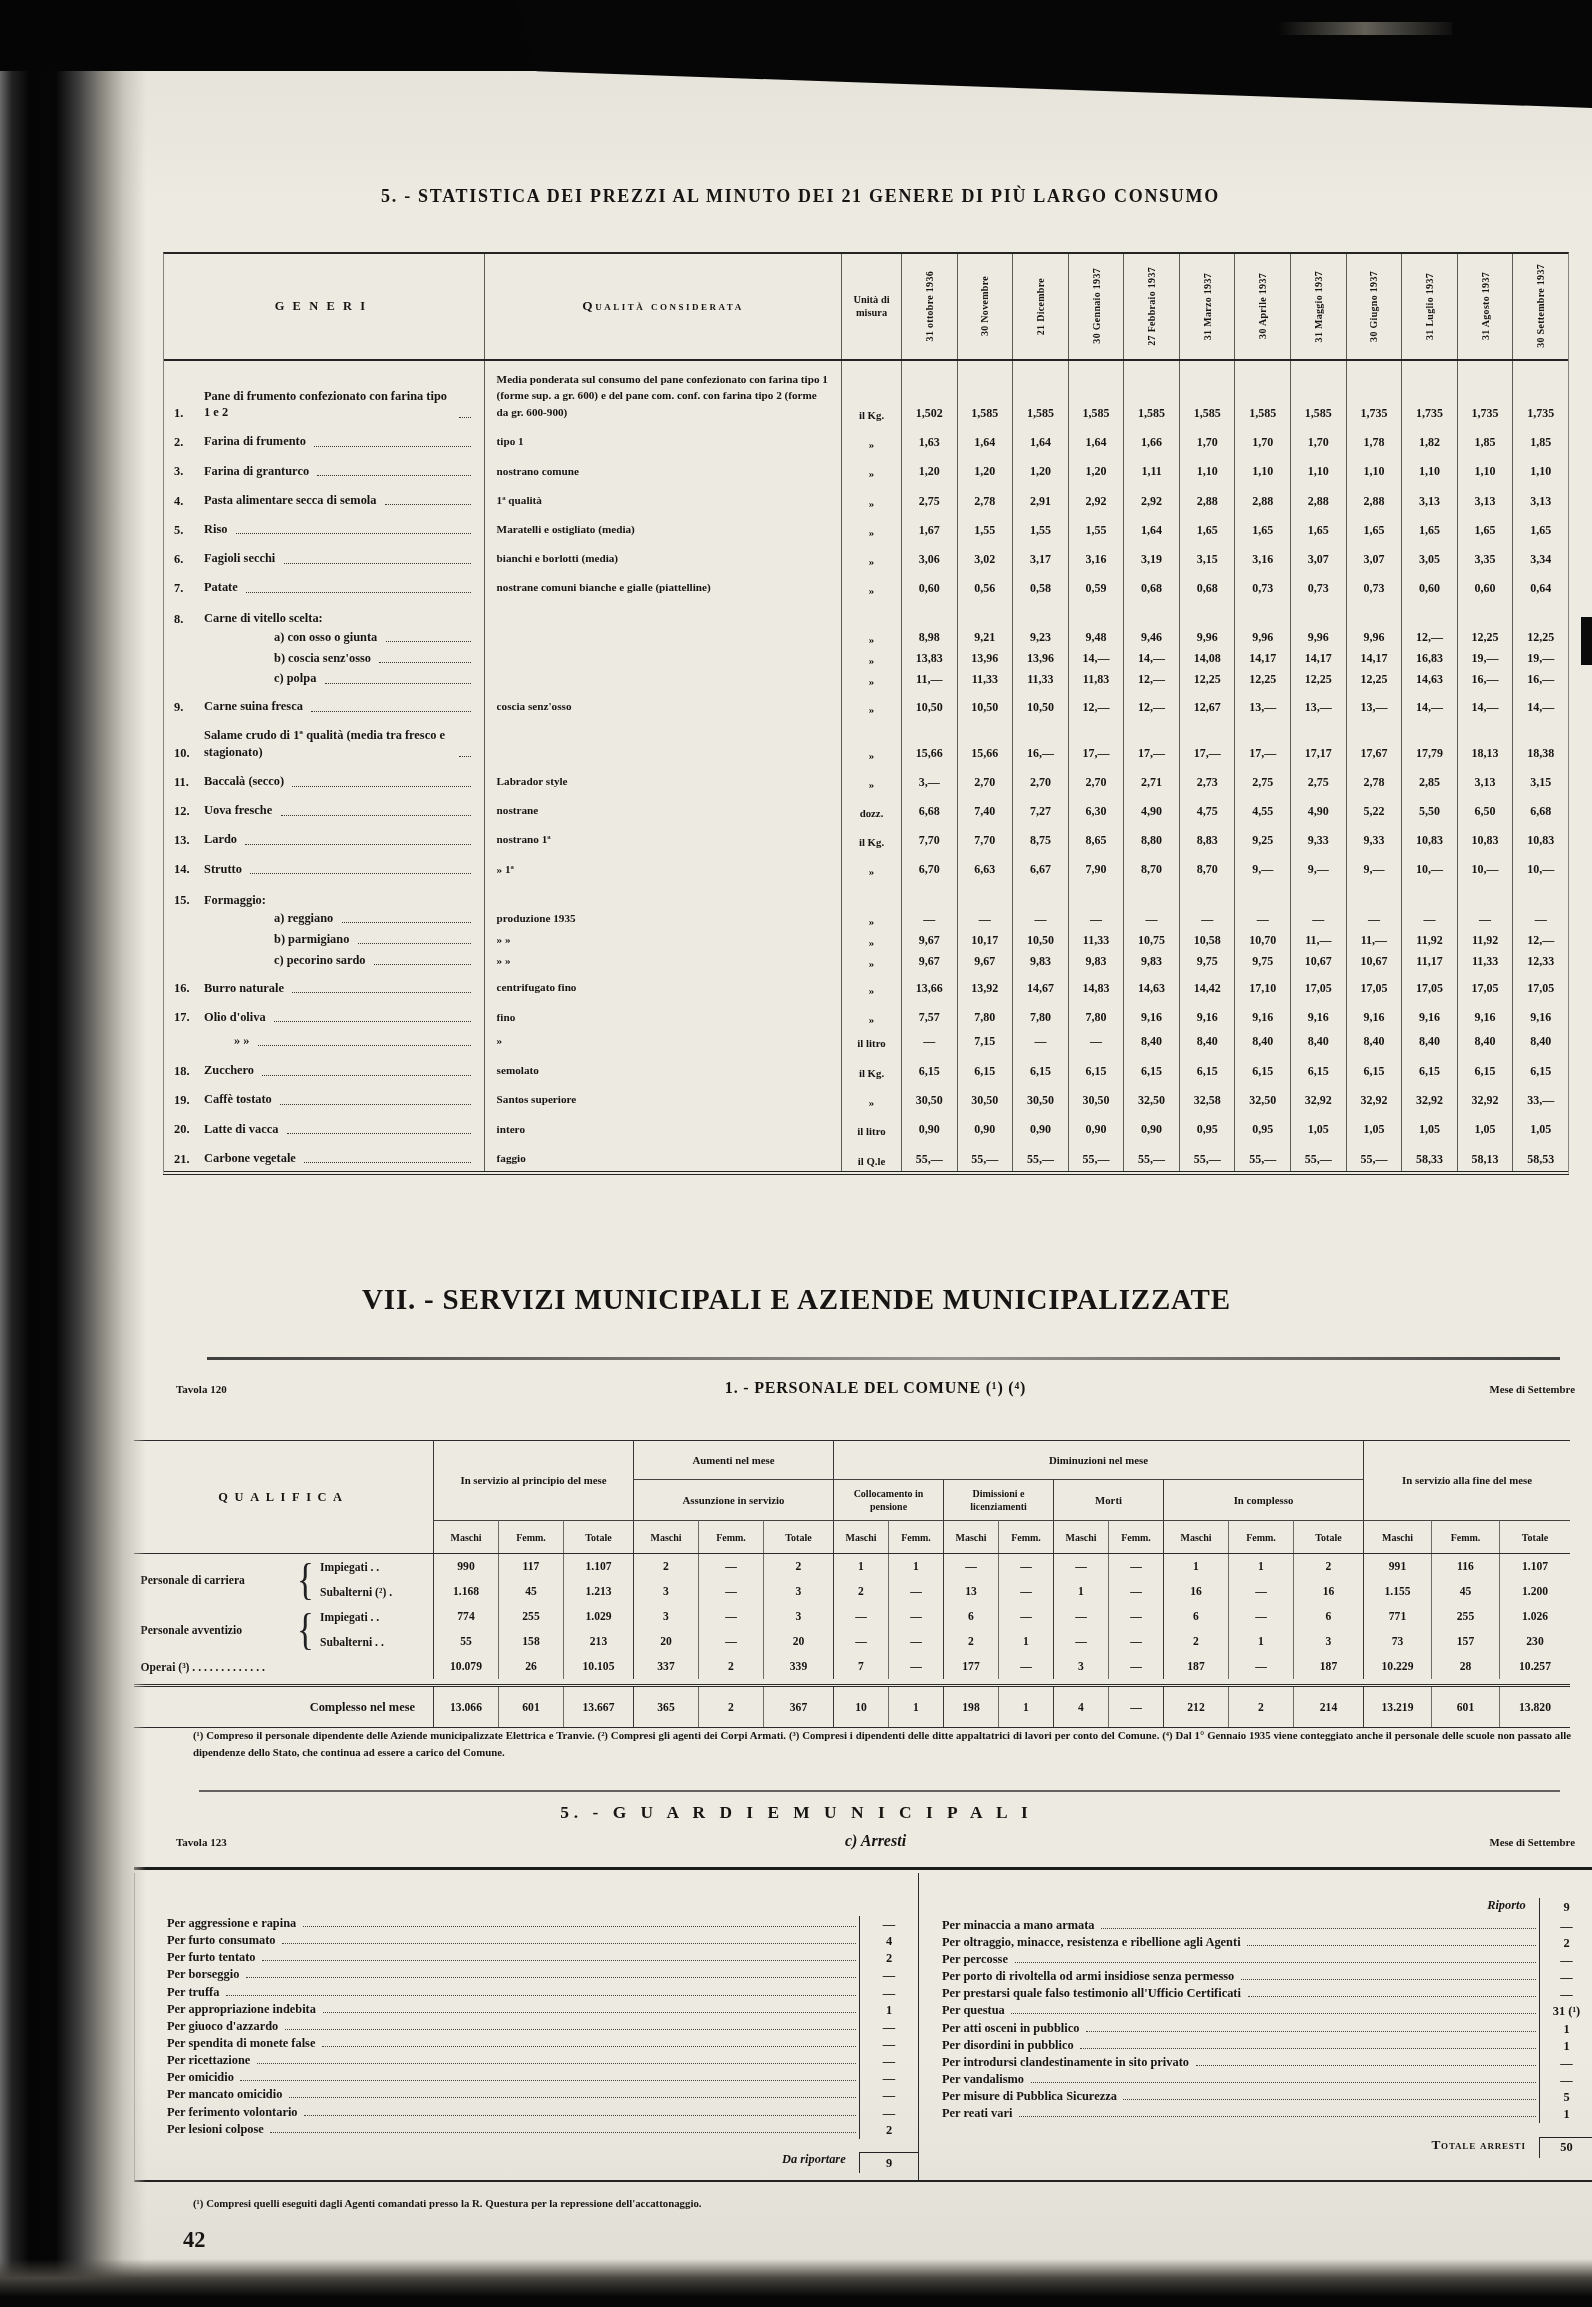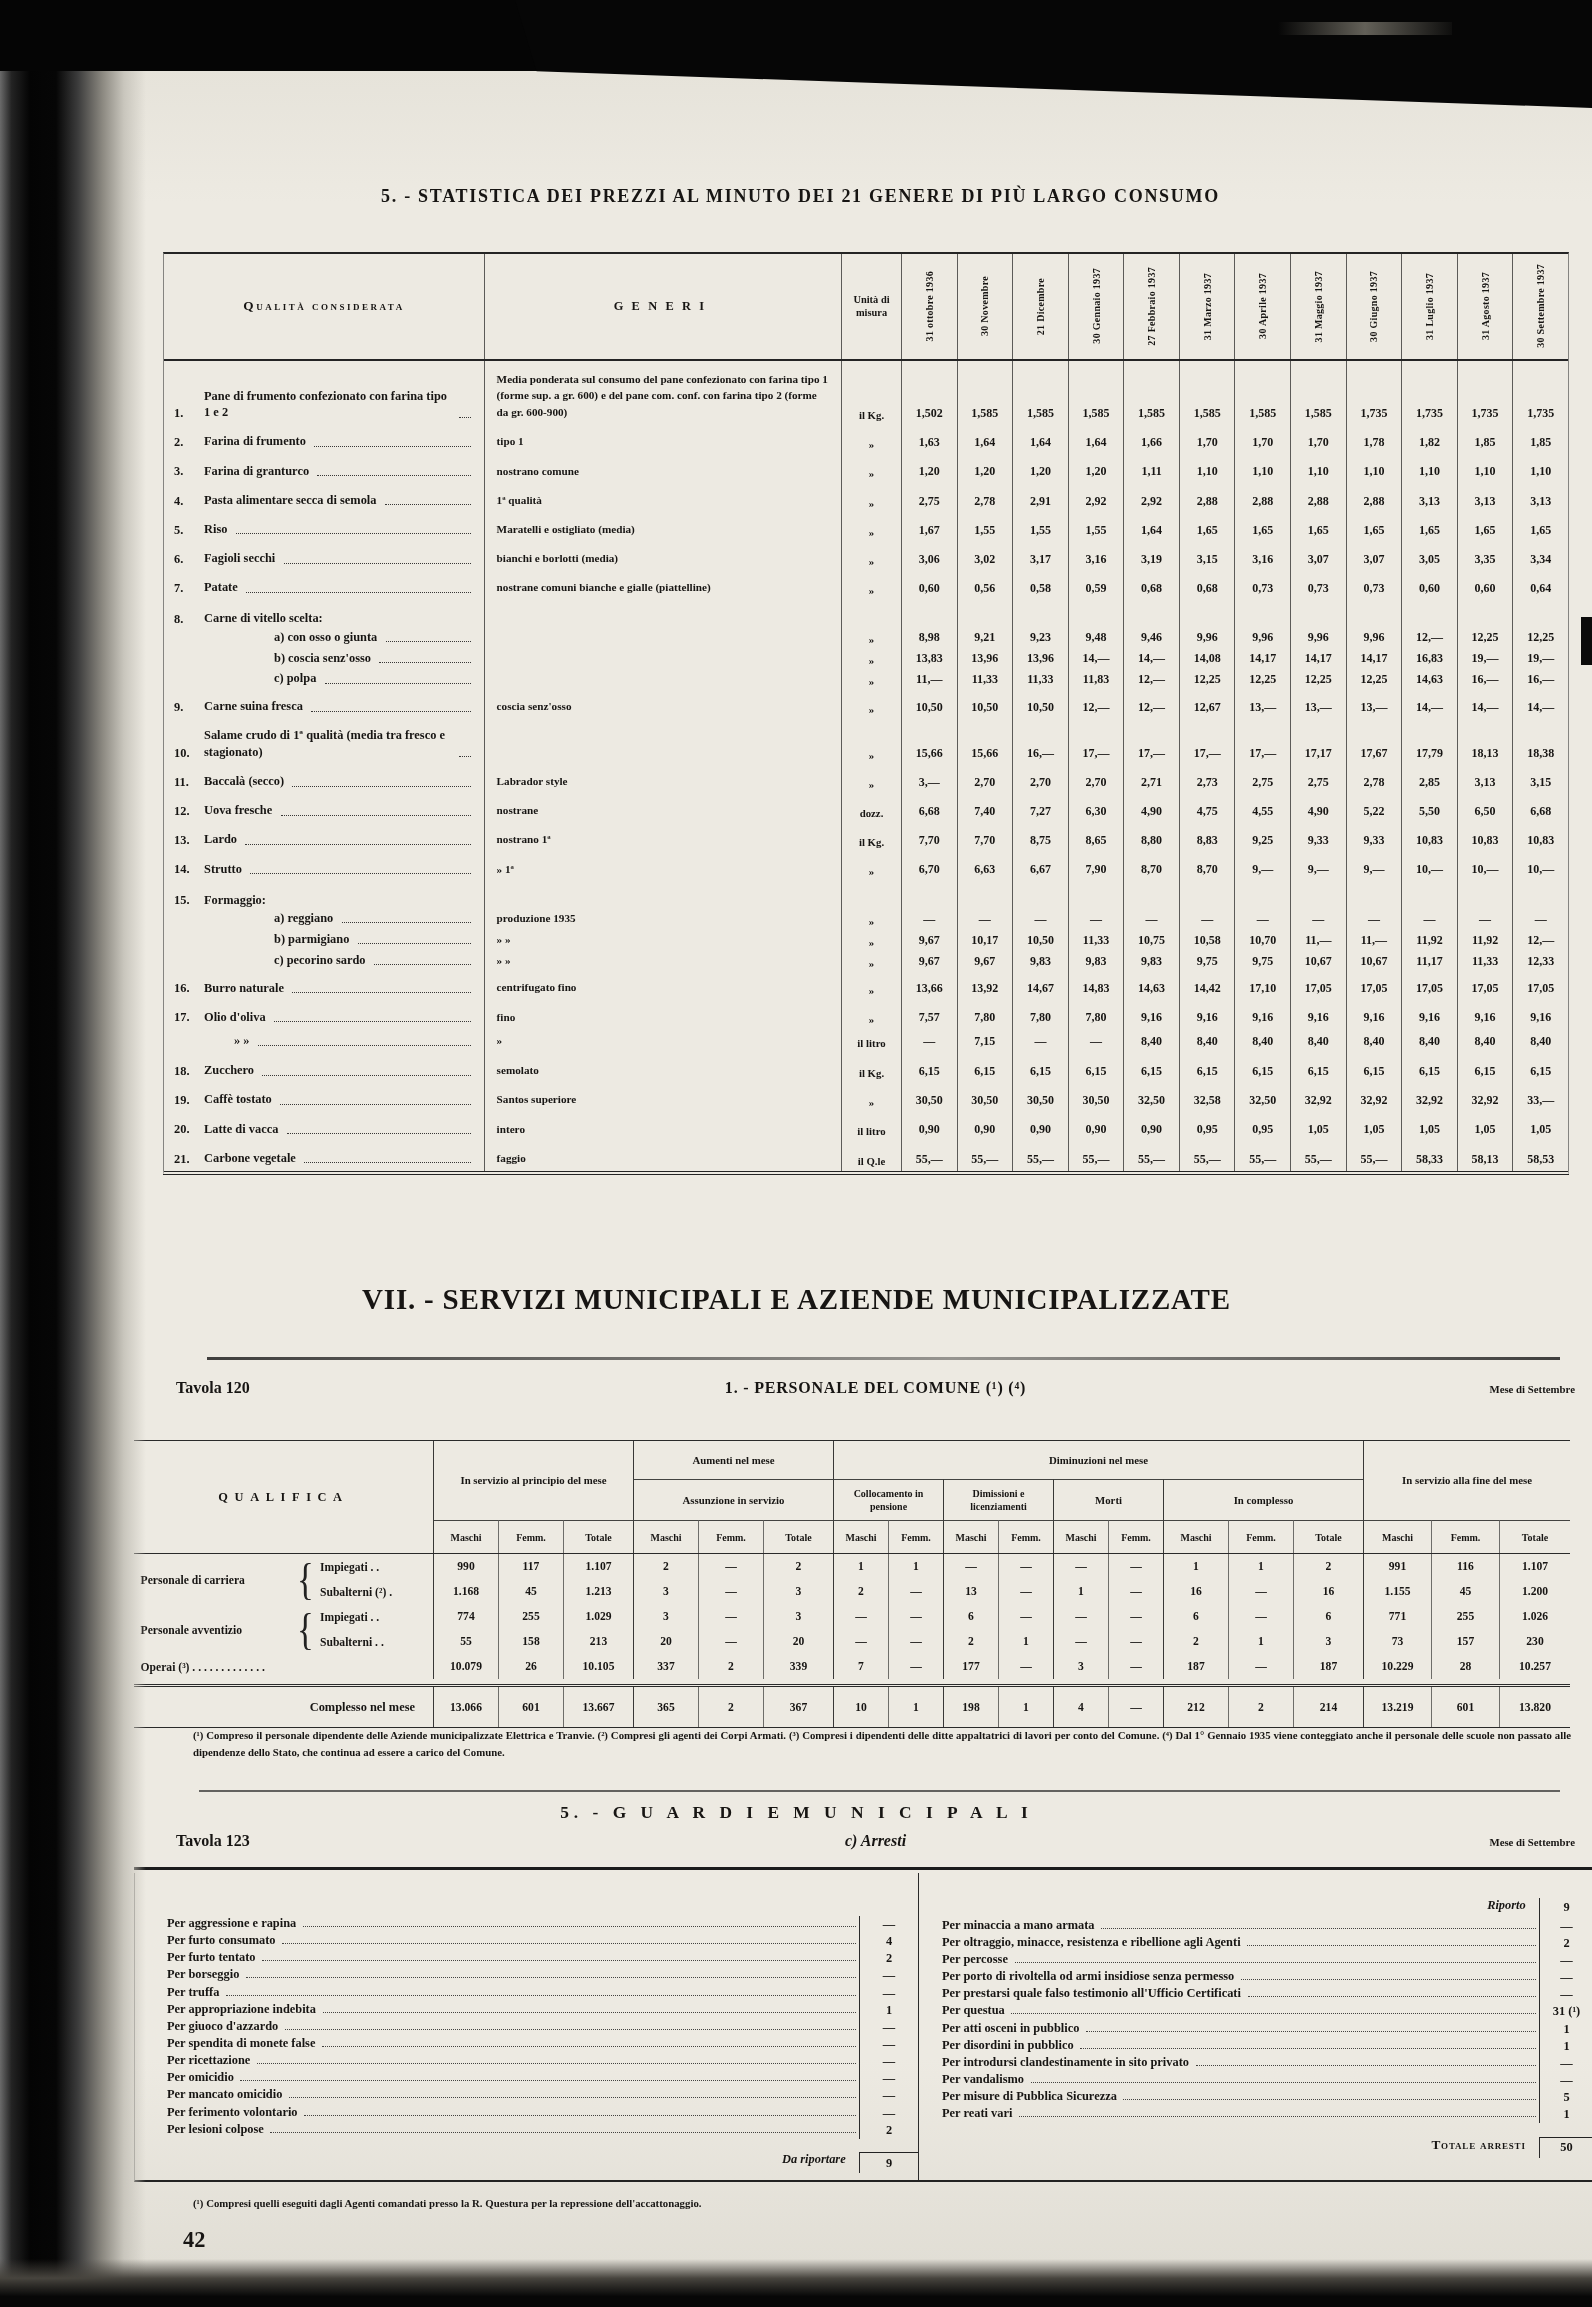--- a/index.html
+++ b/index.html
@@ -53,21 +53,21 @@
   .prow.sub2 .pc.g{padding-left:40px;}
   .prow.head .pc{padding-top:10px;padding-bottom:0;}
   .prow.tall .pc{padding-top:10px;}
 
   
   .sec7{position:absolute;top:1212px;left:166px;width:1261px;text-align:center;z-index:2;
         font-size:29px;font-weight:700;letter-spacing:0.8px;}
   .rule7{position:absolute;top:1286px;left:207px;right:33px;height:2.5px;z-index:2;
          background:linear-gradient(90deg,rgba(20,20,20,.8),rgba(20,20,20,.4) 55%,rgba(20,20,20,.8));}
   .tavrow{position:absolute;left:176px;right:18px;display:flex;align-items:baseline;z-index:2;}
-  .tav{font-weight:700;font-size:16px;flex:none;width:149px;}
+  .tav{font-weight:700;font-size:11px;flex:none;width:149px;}
   .ttitle{flex:1;text-align:center;font-weight:700;font-size:16px;letter-spacing:0.8px;}
   .mese{font-weight:700;font-size:10.8px;flex:none;width:149px;text-align:right;}
 
   
   #personale{position:absolute;left:134px;top:1369px;z-index:2;border-bottom:1.7px solid #2a2a2a;}
   .ps-head{display:grid;grid-template-rows:38px 41px 33px;border-top:1.7px solid #2a2a2a;
            border-bottom:1.2px solid #2a2a2a;}
   .ph{display:flex;align-items:center;justify-content:center;text-align:center;font-weight:700;
       font-size:10.8px;line-height:1.3;padding:1.7px 3.3px;}
   .ph.qualifica{letter-spacing:6.6px;font-size:12.4px;}
@@ -115,22 +115,22 @@
 </head>
 <body>
 
 <div class="scan">
   <div class="paper">
 
     <div class="doc-title">5. - STATISTICA DEI PREZZI AL MINUTO DEI 21 GENERE DI PIÙ LARGO CONSUMO</div>
 
     <div class="pt">
       <div class="pt-head" id="pt-head">
+        <div class="hc generi">GENERI</div>
         <div class="hc qual">Qualità considerata</div>
-        <div class="hc generi">GENERI</div>
         <div class="hc unit">Unità di misura</div>
       <div class="hc month">
             <span class="mtext">31 ottobre 1936</span>
           </div>
           <div class="hc month">
             <span class="mtext">30 Novembre</span>
           </div>
           <div class="hc month">
             <span class="mtext">21 Dicembre</span>
           </div>

